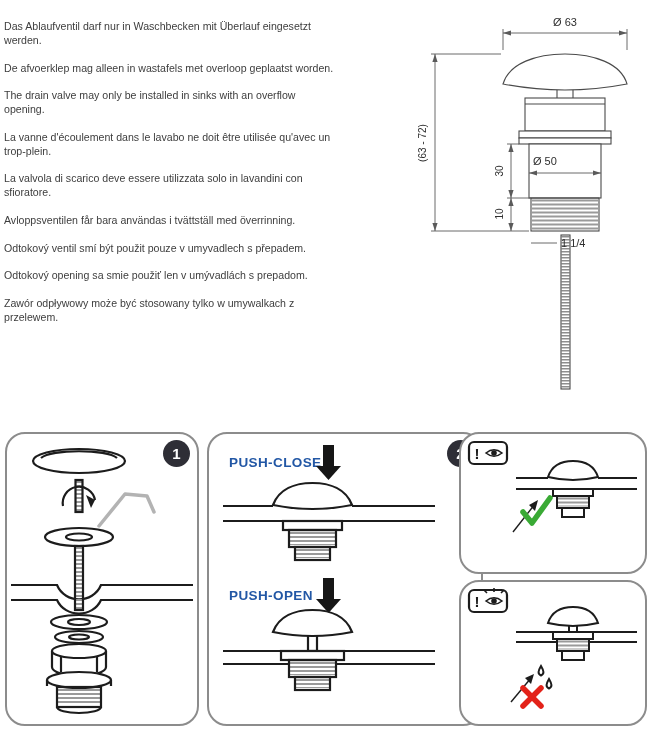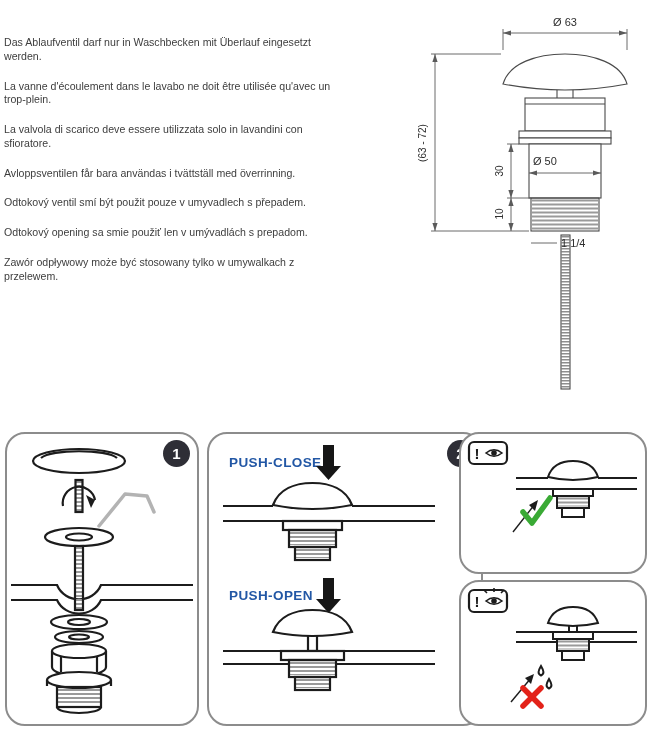--- a/index.html
+++ b/index.html
@@ -7,21 +7,21 @@
   body{
     width:650px;height:750px;position:relative;overflow:hidden;
     background:#ffffff;
     font-family:"Liberation Sans",sans-serif;
   }
   svg{font-family:"Liberation Sans",sans-serif}
 
   
   .instructions{position:absolute;left:4px;top:20px;width:332px;color:#3d3d3d;
     font-size:10.6px;line-height:1.3}
-  .instructions p{margin:16px 0 14px}
+  .instructions p{margin:0 0 14px}
 
   
   .tech-drawing{position:absolute;left:388px;top:8px;width:260px;height:396px;margin:5px}
 
   
   .panel{position:absolute;border:2px solid #8c8c8c;border-radius:20px;background:#fff}
   .panel>svg{display:block}
   .panel-1{left:5px;top:432px;width:194px;height:294px}
   .panel-2{left:207px;top:432px;width:276px;height:294px}
   .panel-3a{left:459px;top:432px;width:188px;height:142px}
@@ -52,20 +52,22 @@
   .check{stroke:var(--check-green,#3aaa35);stroke-width:5.5;fill:none;stroke-linecap:round;stroke-linejoin:round}
   .cross{stroke:var(--cross-red,#e32219);stroke-width:5.5;stroke-linecap:round;fill:none}
 </style>
 </head>
 <body>
 
 <div class="sheet">
 
   <section class="instructions">
     <p>Das Ablaufventil darf nur in Waschbecken mit Überlauf eingesetzt werden.</p>
+    <p>De afvoerklep mag alleen in wastafels met overloop geplaatst worden.</p>
+    <p>The drain valve may only be installed in sinks with an overflow opening.</p>
     <p>La vanne d'écoulement dans le lavabo ne doit être utilisée qu'avec un trop-plein.</p>
     <p>La valvola di scarico deve essere utilizzata solo in lavandini con sfioratore.</p>
     <p>Avloppsventilen får bara användas i tvättställ med överrinning.</p>
     <p>Odtokový ventil smí být použit pouze v umyvadlech s přepadem.</p>
     <p>Odtokový opening sa smie použiť len v umývadlách s prepadom.</p>
     <p>Zawór odpływowy może być stosowany tylko w umywalkach z przelewem.</p>
   </section>
 
   <figure class="tech-drawing">
     <svg width="260" height="396" viewBox="0 0 260 396">

